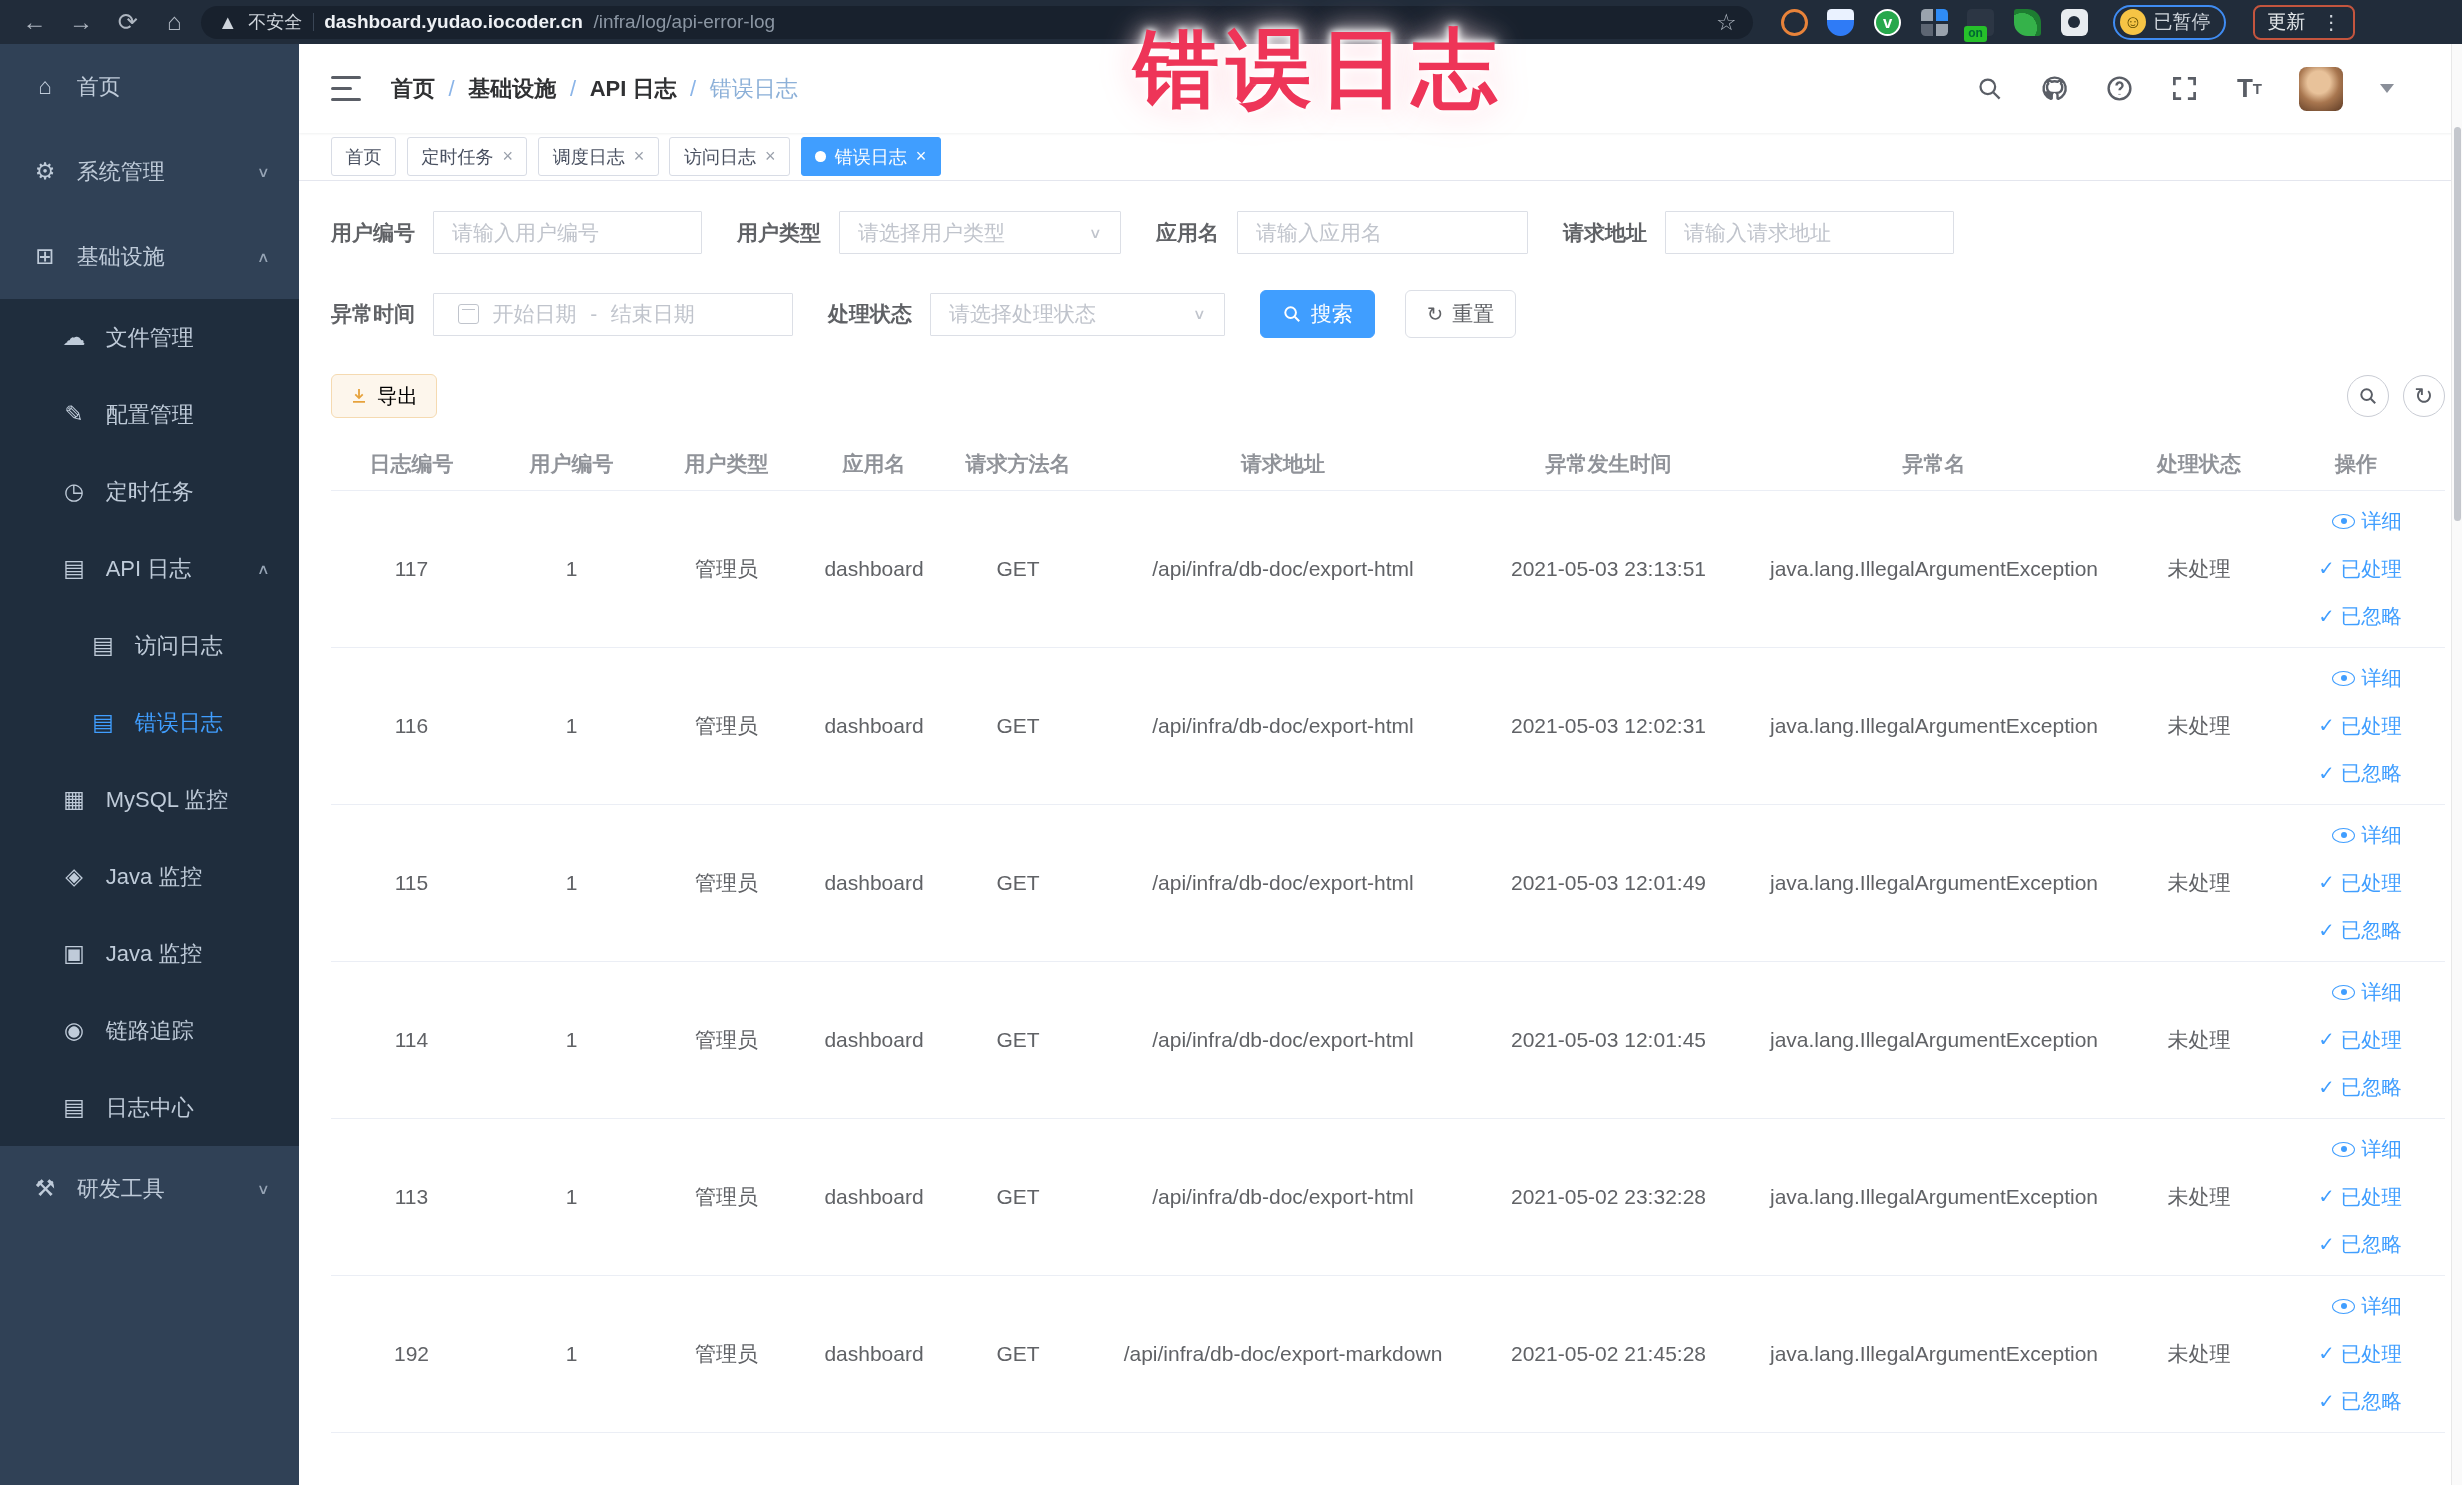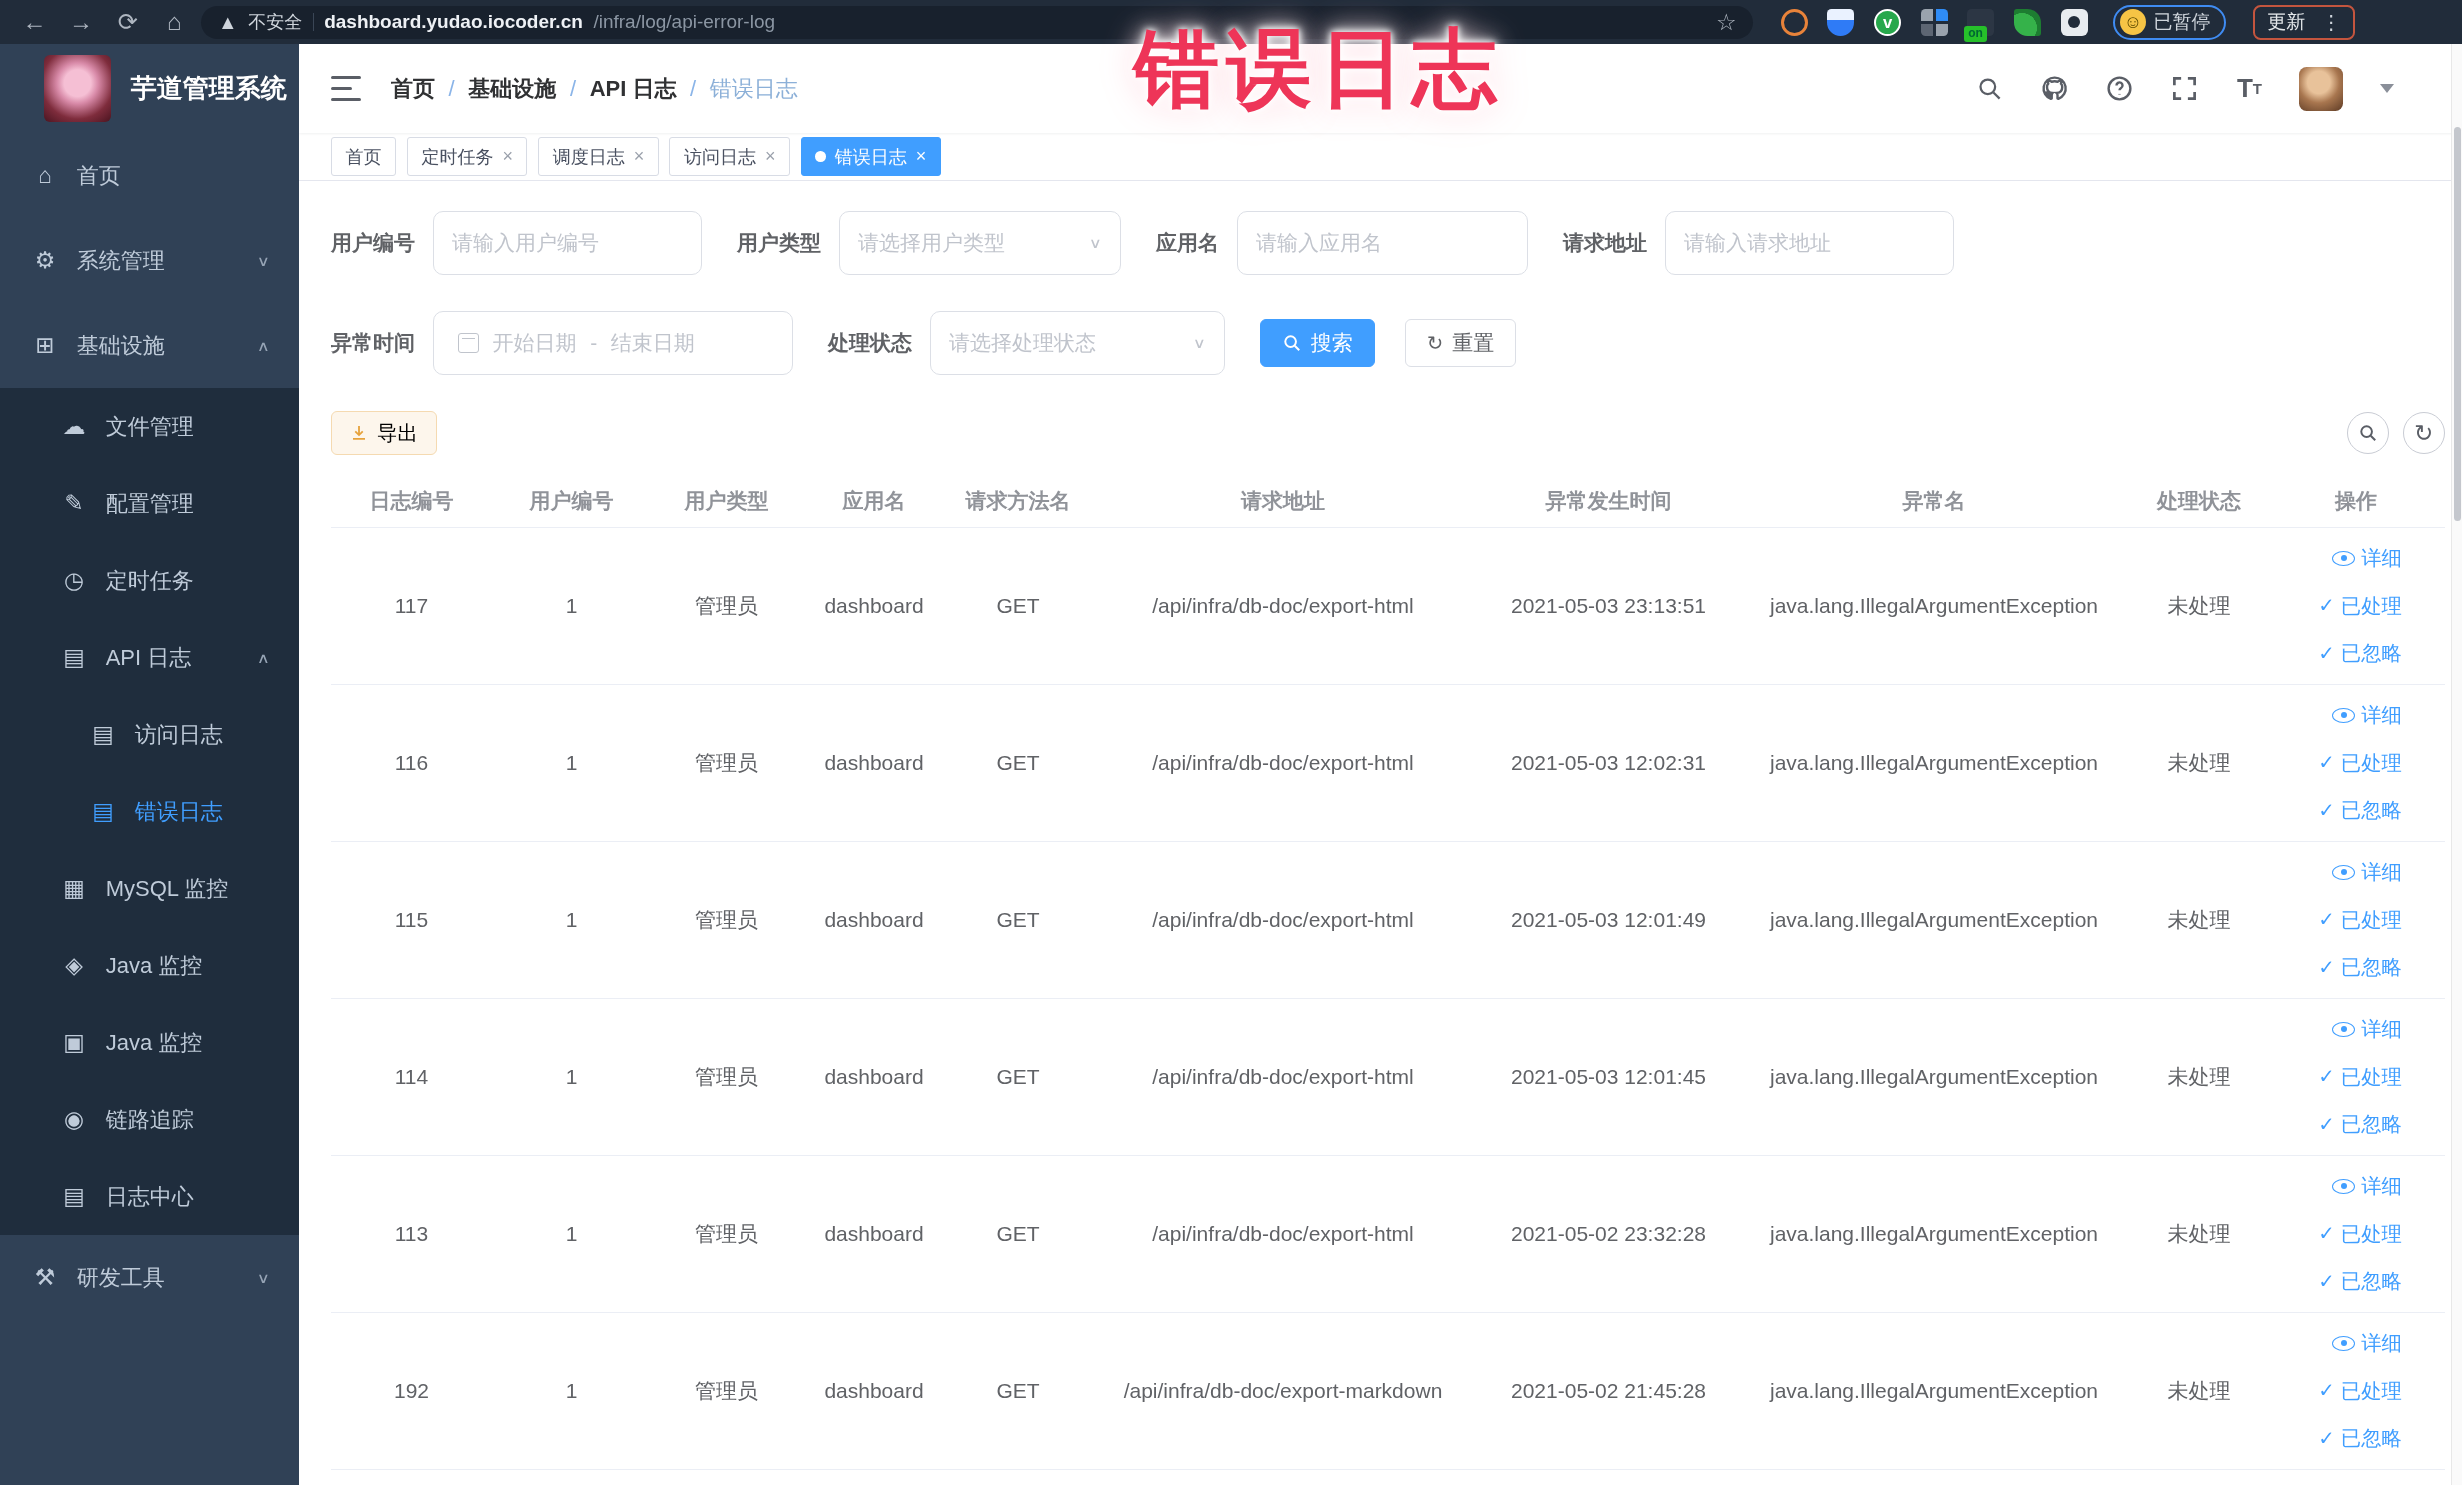--- a/index.html
+++ b/index.html
@@ -85,21 +85,21 @@
       border:0.8px solid #d8dce5; border-radius:3px; font-size:18px; color:#495060; cursor:pointer; }
   .tag .x { font-size:18px; color:#9aa0ab; }
   .tag.active { background:#409eff; border-color:#409eff; color:#fff; }
   .tag.active .x { color:#fff; }
   .tag .dot { width:10.6px; height:10.6px; border-radius:50%; background:#fff; }
 
   .content { padding:30px 17.4px 0 32px; }
   .filter-row { display:flex; align-items:center; margin-bottom:36px; }
   .f-label { font-size:21px; font-weight:bold; color:#606266; margin-right:18px; white-space:nowrap; }
   .f-group { display:flex; align-items:center; margin-right:35px; }
-  .inp, .sel, .dates { height:64px; border:0.8px solid #dcdfe6; border-radius:10px; background:#fff;
+  .inp, .sel, .dates { height:43px; border:0.8px solid #dcdfe6; border-radius:1px; background:#fff;
       display:flex; align-items:center; padding:0 18px; }
   .inp input { border:none; outline:none; width:100%; font-size:21px; color:#606266; background:transparent;
       font-family:inherit; }
   .inp input::placeholder, .ph { color:#c0c4cc; font-size:21px; }
   .sel { justify-content:space-between; cursor:pointer; }
   .sel .chev { color:#c0c4cc; font-size:18px; transform:scaleY(.8); }
   .dates { gap:13.6px;padding-left:24px; }
   .cal { width:21px; height:19.7px; border:1.5px solid #c0c4cc; border-radius:3px; position:relative; flex:0 0 auto; }
   .cal::before { content:""; position:absolute; left:3px; right:3px; top:3.8px; height:1.5px; background:#c0c4cc; }
   .btn { display:inline-flex; align-items:center; gap:9px; height:48px; padding:0 21px; border-radius:6px;
@@ -162,24 +162,20 @@
     <span class="emoji-face">☺</span>
     <span class="paused-label">已暂停</span>
   </div>
   <div class="update-btn">
     <span>更新</span>
     <span class="kebab">⋮</span>
   </div>
 </div>
 
 <div class="sidebar">
-  <div class="logo-row">
-    <div class="logo-img"></div>
-    <div class="logo-title">芋道管理系统</div>
-  </div>
   <ul class="menu">
       <li class="lvl1">
         <span class="mi">⌂</span>
         <span>首页</span>
       </li>
       <li class="lvl1">
         <span class="mi">⚙</span>
         <span>系统管理</span>
         <span class="arrow">∨</span>
       </li>

